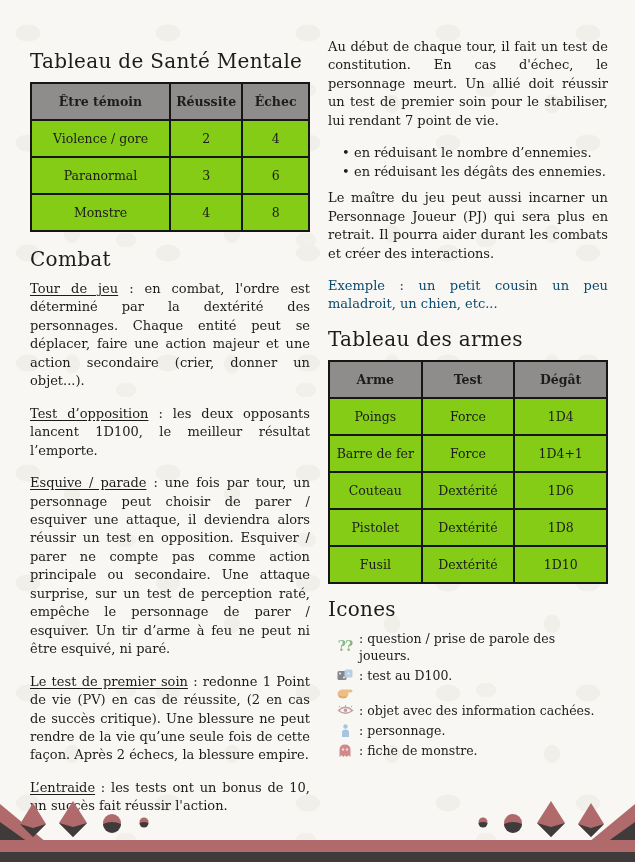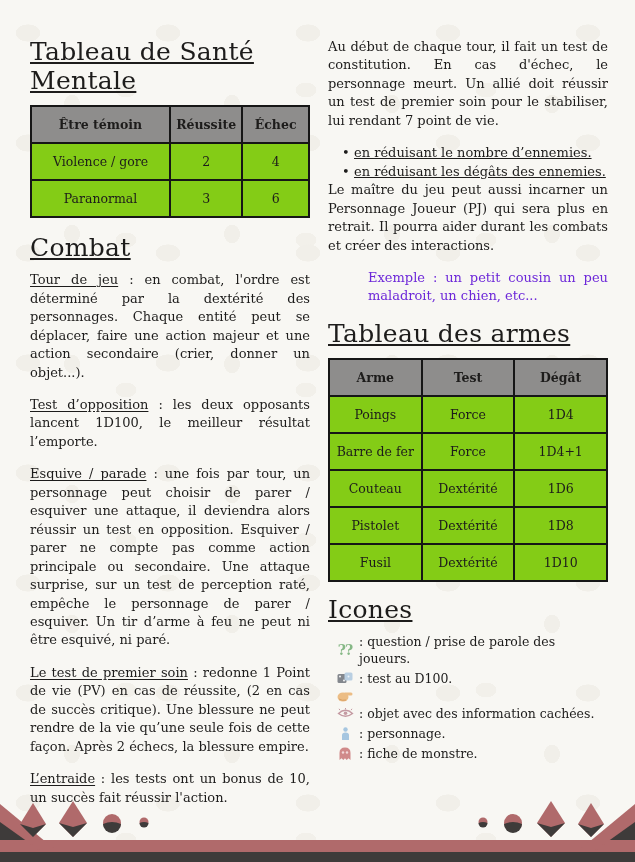--- a/index.html
+++ b/index.html
@@ -13,28 +13,28 @@
       radial-gradient(ellipse 40px 28px at 20% 30%, #f1efe9 30%, transparent 31%),
       radial-gradient(ellipse 34px 24px at 70% 60%, #f2f0ea 30%, transparent 31%),
       radial-gradient(ellipse 26px 30px at 45% 80%, #f1efe9 30%, transparent 31%);
     background-size:140px 110px, 180px 150px, 160px 130px;
     overflow:hidden;
   }
   .page { display:flex; padding:38px 27px 0 30px; gap:18px; }
   .col { width:281px; }
 
   h1.sec {
-    font-size:25px; font-weight:normal; letter-spacing:.3px;
-    margin:0 0 9px 0; line-height:1.15;text-decoration:underline;
+    font-size:20px; font-weight:normal; letter-spacing:.3px;
+    margin:12px 0 9px 0; line-height:1.15;
   }
 
   p.body { font-size:13px; line-height:1.42; text-align:justify; margin-bottom:14px; }
   .lead { text-decoration:underline; text-underline-offset:2px; }
-  p.gray { color:#6d28d9;margin-left:40px; }
-  ul.bullets { list-style:none; margin:0 0 0 14px;text-decoration:underline; }
+  p.gray { color:#0c4a6e; }
+  ul.bullets { list-style:none; margin:0 0 8px 14px; }
   ul.bullets li { font-size:13px; line-height:1.42; padding-left:12px; position:relative; }
   ul.bullets li::before { content:"•"; position:absolute; left:0; top:0; }
   .tight { margin-bottom:0; }
 
   table.rpg { border-collapse:collapse; width:100%; margin:4px 0 14px 0; }
   table.rpg th, table.rpg td {
     border:2.5px solid #161616; text-align:center; vertical-align:middle;
     font-size:12.5px; padding:8px 4px;
   }
   table.rpg th { background:#8e8d8c; font-weight:bold; height:37px; }
@@ -76,20 +76,25 @@
       <tr>
         <td>Violence / gore</td>
         <td>2</td>
         <td>4</td>
       </tr>
       <tr>
         <td>Paranormal</td>
         <td>3</td>
         <td>6</td>
       </tr>
+      <tr>
+        <td>Monstre</td>
+        <td>4</td>
+        <td>8</td>
+      </tr>
     </tbody>
       </table>
 
     <h1 class="sec mt-combat">Combat</h1>
 
     <p class="body"><span class="lead">Tour de jeu</span><span> : en combat, l'ordre est déterminé par la dextérité des personnages. Chaque entité peut se déplacer, faire une action majeur et une action secondaire (crier, donner un objet...).</span></p>
 
     <p class="body"><span class="lead">Test d’opposition</span><span> : les deux opposants lancent 1D100, le meilleur résultat l’emporte.</span></p>
 
     <p class="body"><span class="lead">Esquive / parade</span><span> : une fois par tour, un personnage peut choisir de parer / esquiver une attaque, il deviendra alors réussir un test en opposition. Esquiver / parer ne compte pas comme action principale ou secondaire. Une attaque surprise, sur un test de perception raté, empêche le personnage de parer / esquiver. Un tir d’arme à feu ne peut ni être esquivé, ni paré.</span></p>

